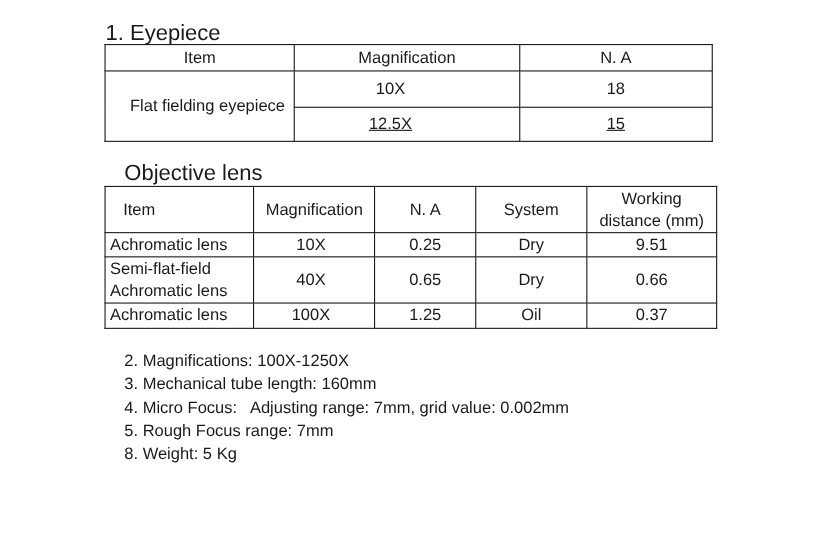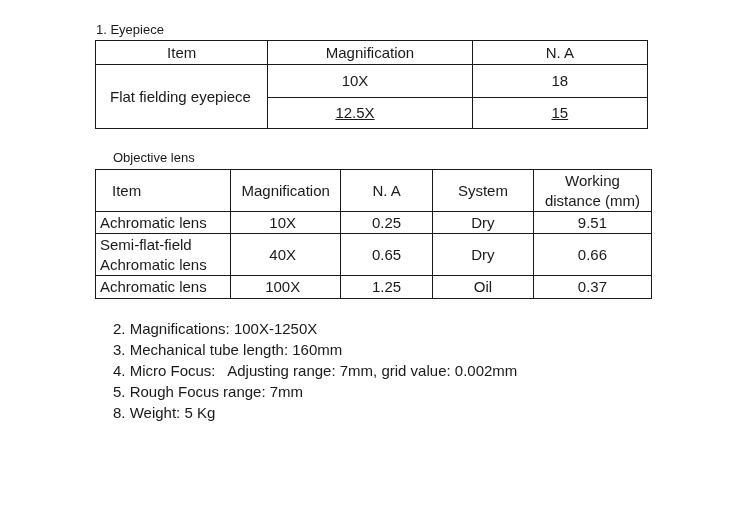--- a/index.html
+++ b/index.html
@@ -2,34 +2,34 @@
 <html><head>
 <meta charset="utf-8">
 <style>
   html, body { margin: 0; padding: 0; background: #ffffff; }
   body {
     width: 750px; height: 505px; position: relative; overflow: hidden;
     font-family: "Liberation Sans", "DejaVu Sans", sans-serif;
     color: #1a1a1a; font-size: 15px;
   }
   .abs { position: absolute; }
-  .heading { font-size: 13px; line-height: 18px; white-space: nowrap; }
+  .heading { font-size: 20px; line-height: 18px; white-space: nowrap; }
   table { border-collapse: collapse; position: absolute; table-layout: fixed; border-radius: 23px; }
   td {
     border: 1px solid #1a1a1a; padding: 0; font-size: 15px; text-align: center;
     vertical-align: middle; line-height: 20px;
   }
   #t1 { left: 95px; top: 40px; width: 553px; }
   #t1 .c1 { width: 172px; }
   #t1 .c2 { width: 204px; }
   #t1 .c3 { width: 175px; }
   #t1 tr.h td { height: 23px; }
   #t1 tr.r1 td { height: 32px; }
   #t1 tr.r2 td { height: 30px; text-decoration: underline; }
-  #t1 .item { text-align: left; padding-left: 14px; }
+  #t1 .item { text-align: center; padding-left: 14px; }
   #t1 .mag { padding-right: 30px; }
 
   #t2 { left: 95px; top: 169px; width: 557px; }
   #t2 .c1 { width: 134px; }
   #t2 .c2 { width: 109px; }
   #t2 .c3 { width: 91px; }
   #t2 .c4 { width: 100px; }
   #t2 .c5 { width: 117px; }
   #t2 tr.h td { height: 41px; }
   #t2 tr.r1 td { height: 21px; }

